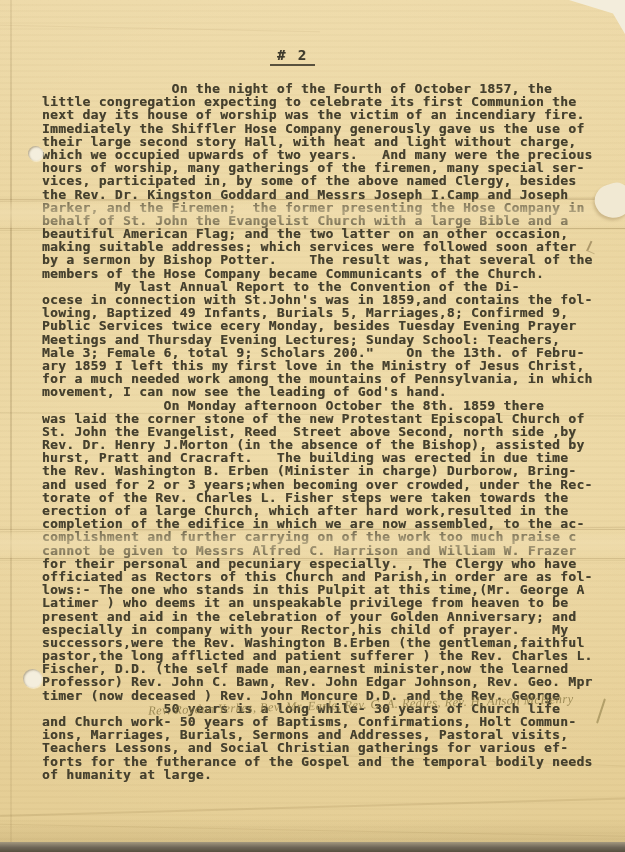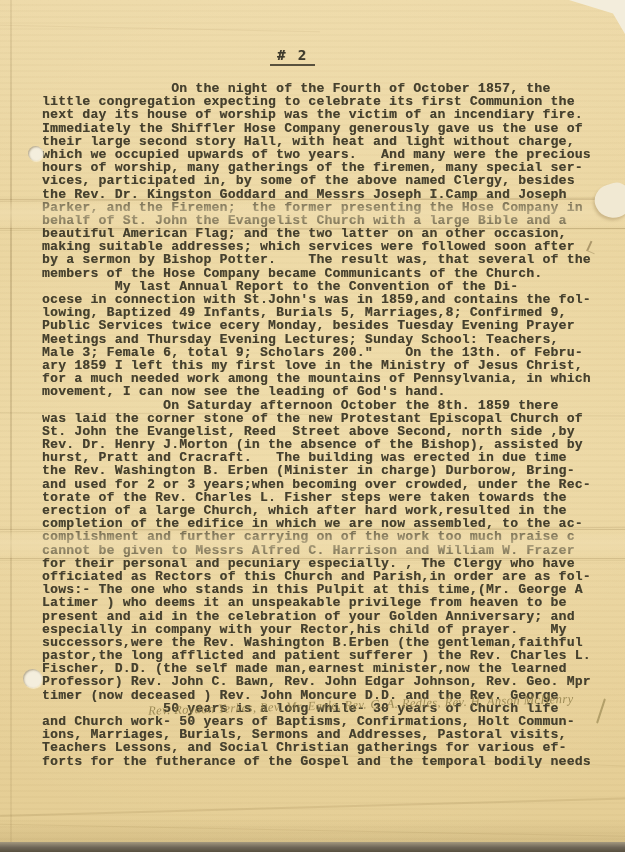--- a/index.html
+++ b/index.html
@@ -23,21 +23,21 @@
     padding:0 7px 1px 7px;letter-spacing:2px;
     text-shadow:0.4px 0.4px 0.6px rgba(62,58,43,0.5);
   }
   
   .body{
     position:absolute;left:42px;top:82px;width:566px;
     font-size:13px;line-height:13.2px;font-weight:bold;
     letter-spacing:0.27px;color:#45402e;
     text-shadow:0.35px 0.35px 0.55px rgba(64,58,40,0.55);
   }
-  .line{white-space:pre;height:13.2px;font-family:Liberation Mono, monospace;}
+  .line{white-space:pre;height:13.2px;}
   
   .hand{
     position:absolute;left:148px;top:697px;width:475px;
     font-family:"Liberation Serif","DejaVu Serif",serif;
     font-style:italic;font-size:12.5px;color:#8f7e49;
     transform:rotate(-1.6deg);opacity:0.85;white-space:nowrap;
     letter-spacing:0.4px;
   }
   .slash{
     position:absolute;left:600px;top:698px;width:2px;height:26px;
@@ -125,21 +125,21 @@
       <div class="line">members of the Hose Company became Communicants of the Church.</div>
       <div class="line">         My last Annual Report to the Convention of the Di-</div>
       <div class="line">ocese in connection with St.John's was in 1859,and contains the fol-</div>
       <div class="line">lowing, Baptized 49 Infants, Burials 5, Marriages,8; Confirmed 9,</div>
       <div class="line">Public Services twice ecery Monday, besides Tuesday Evening Prayer</div>
       <div class="line">Meetings and Thursday Evening Lectures; Sunday School: Teachers,</div>
       <div class="line">Male 3; Female 6, total 9; Scholars 200."    On the 13th. of Febru-</div>
       <div class="line">ary 1859 I left this my first love in the Ministry of Jesus Christ,</div>
       <div class="line">for a much needed work among the mountains of Pennsylvania, in which</div>
       <div class="line">movement, I can now see the leading of God's hand.</div>
-      <div class="line">               On Saturday afternoon October the 8th. 1859 there</div>
+      <div class="line">               On Monday afternoon October the 8th. 1859 there</div>
       <div class="line">was laid the corner stone of the new Protestant Episcopal Church of</div>
       <div class="line">St. John the Evangelist, Reed  Street above Second, north side ,by</div>
       <div class="line">Rev. Dr. Henry J.Morton (in the absence of the Bishop), assisted by</div>
       <div class="line">hurst, Pratt and Cracraft.   The building was erected in due time</div>
       <div class="line">the Rev. Washington B. Erben (Minister in charge) Durborow, Bring-</div>
       <div class="line">and used for 2 or 3 years;when becoming over crowded, under the Rec-</div>
       <div class="line">torate of the Rev. Charles L. Fisher steps were taken towards the</div>
       <div class="line">erection of a large Church, which after hard work,resulted in the</div>
       <div class="line">completion of the edifice in which we are now assembled, to the ac-</div>
       <div class="line">complishment and further carrying on of the work too much praise c</div>
@@ -153,20 +153,21 @@
       <div class="line">successors,were the Rev. Washington B.Erben (the gentleman,faithful</div>
       <div class="line">pastor,the long afflicted and patient sufferer ) the Rev. Charles L.</div>
       <div class="line">Fischer, D.D. (the self made man,earnest minister,now the learned</div>
       <div class="line">Professor) Rev. John C. Bawn, Rev. John Edgar Johnson, Rev. Geo. Mpr</div>
       <div class="line">timer (now deceased ) Rev. John Moncure D.D. and the Rev. George</div>
       <div class="line">               50 years is a long while- 30 years of Church life</div>
       <div class="line">and Church work- 50 years of Baptisms, Confirmations, Holt Commun-</div>
       <div class="line">ions, Marriages, Burials, Sermons and Addresses, Pastoral visits,</div>
       <div class="line">Teachers Lessons, and Social Christian gatherings for various ef-</div>
       <div class="line">forts for the futherance of the Gospel and the temporal bodily needs</div>
+      <div class="line">of humanity at large.</div>
     </div>
 
   <div class="wash wash1"></div>
   <div class="wash wash2"></div>
 
   <div class="crease c1"></div>
   <div class="crease c2"></div>
   <div class="crease c3"></div>
   <div class="crease c4"></div>
   <div class="crease c5"></div>

